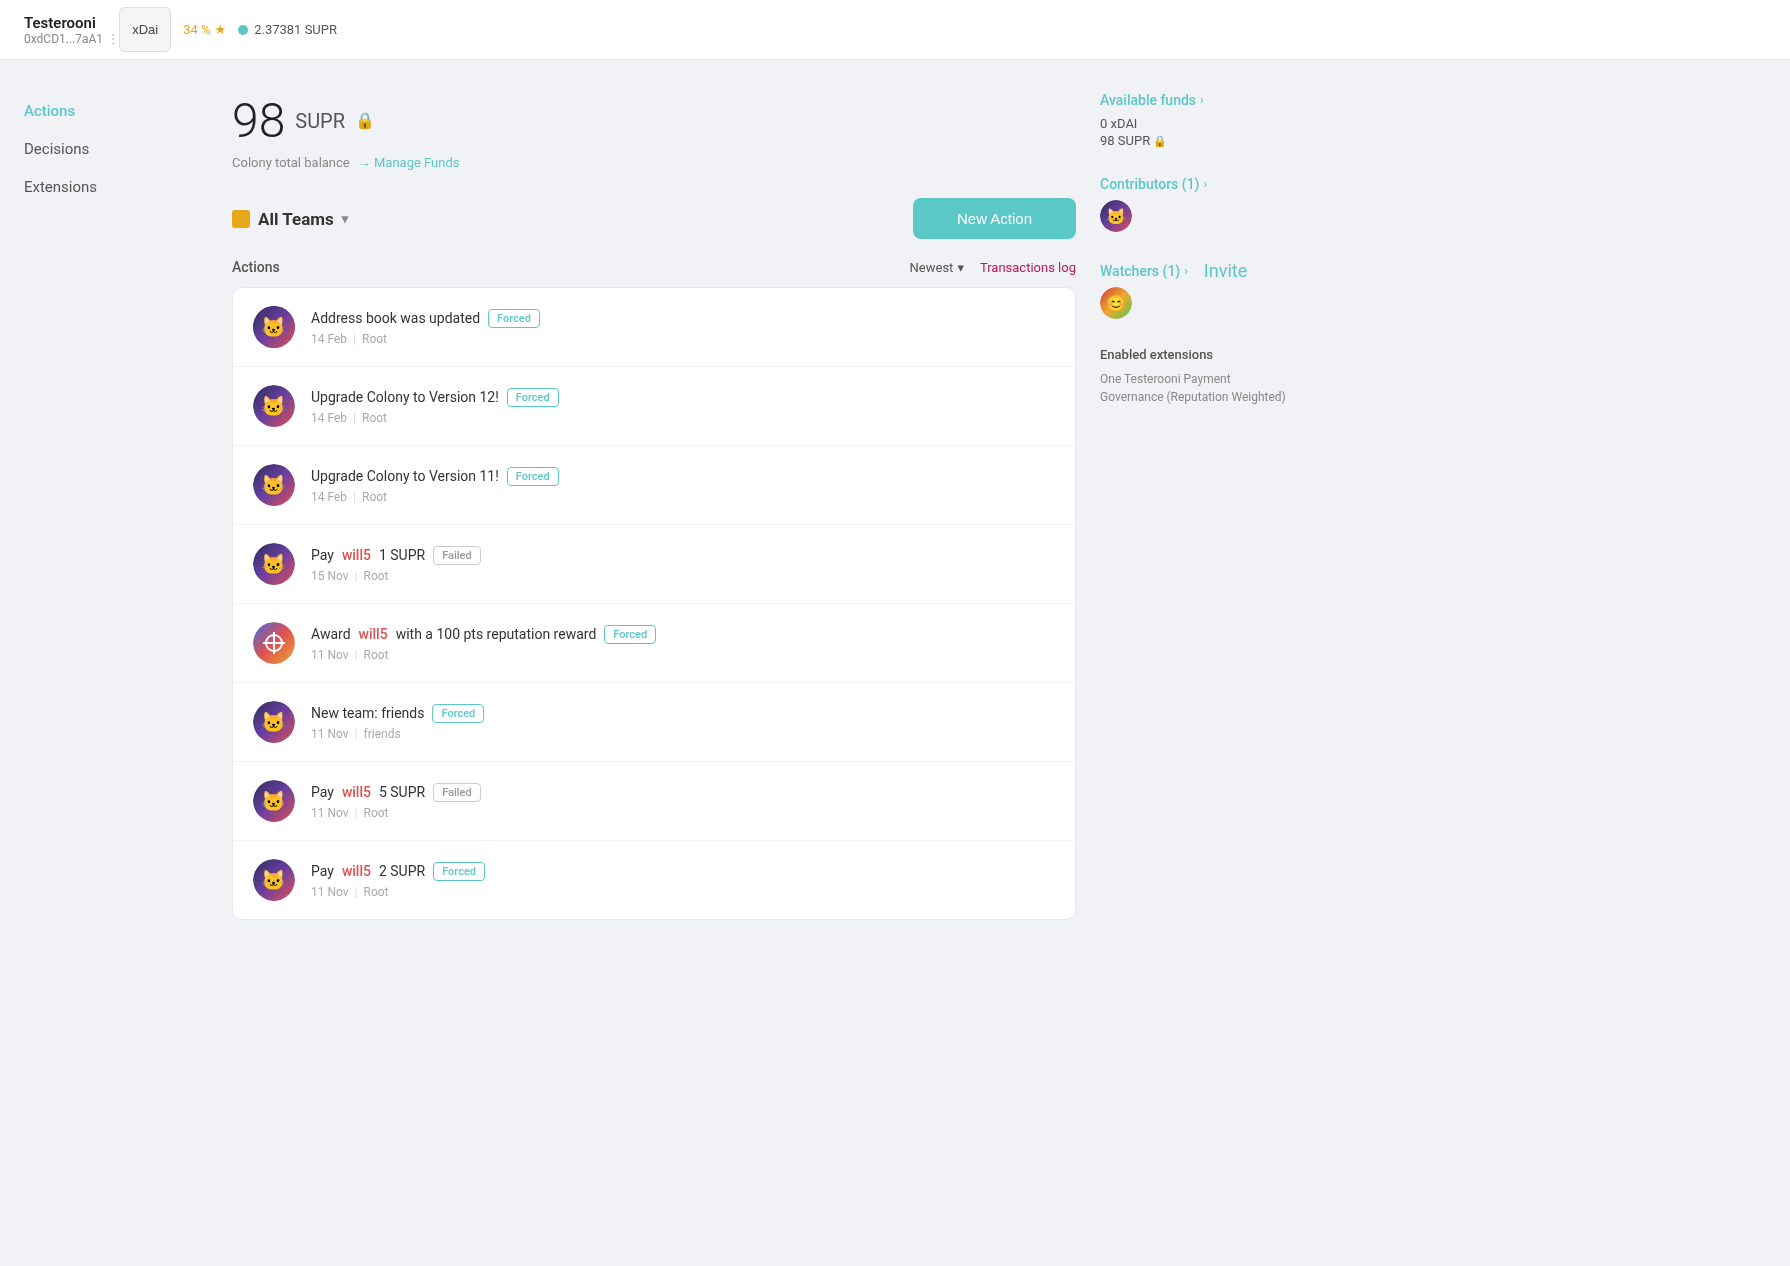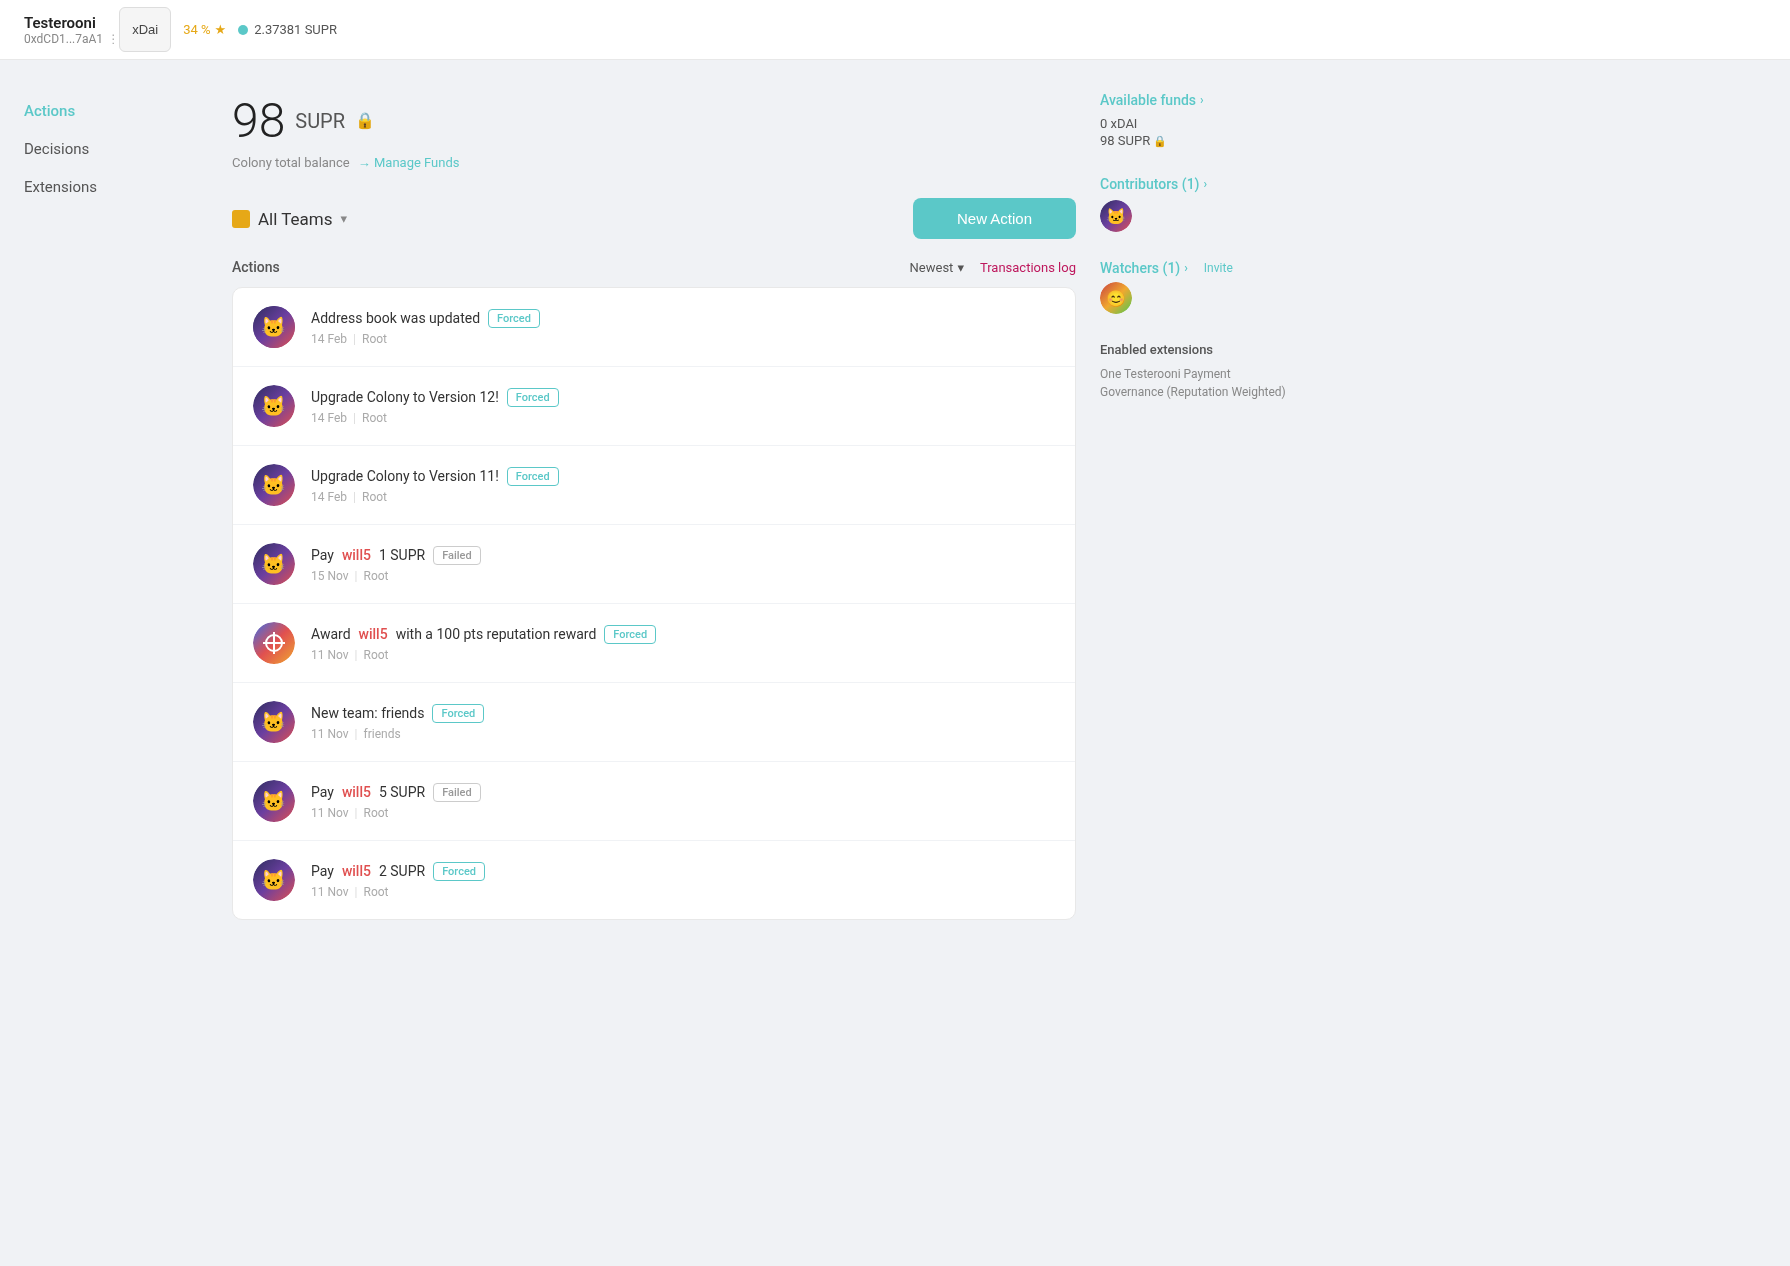--- a/index.html
+++ b/index.html
@@ -151,21 +151,21 @@
       align-items: center;
       justify-content: space-between;
       margin-bottom: 20px;
     }
     .teams-dropdown {
       display: flex;
       align-items: center;
       gap: 8px;
       cursor: pointer;
       font-size: 17px;
-      font-weight: 400;
+      font-weight: 700;
       color: #333;
     }
     .teams-icon {
       width: 18px; height: 18px;
       background: #e6a817;
       border-radius: 3px;
       display: inline-block;
     }
     .teams-chevron {
       color: #888;
@@ -340,21 +340,21 @@
       margin-bottom: 4px;
     }
 
     .watchers-row-header {
       display: flex;
       align-items: center;
       gap: 16px;
       margin-bottom: 4px;
     }
     .invite-link {
-      font-size: 12px;
+      font-size: 18px;
       color: #5bc8c8;
       cursor: pointer;
     }
 
     
     .avatar-cat { background: linear-gradient(135deg, #2d2d5e, #6b3fa0, #e05050); }
   </style>
 </head>
 <body>
 

